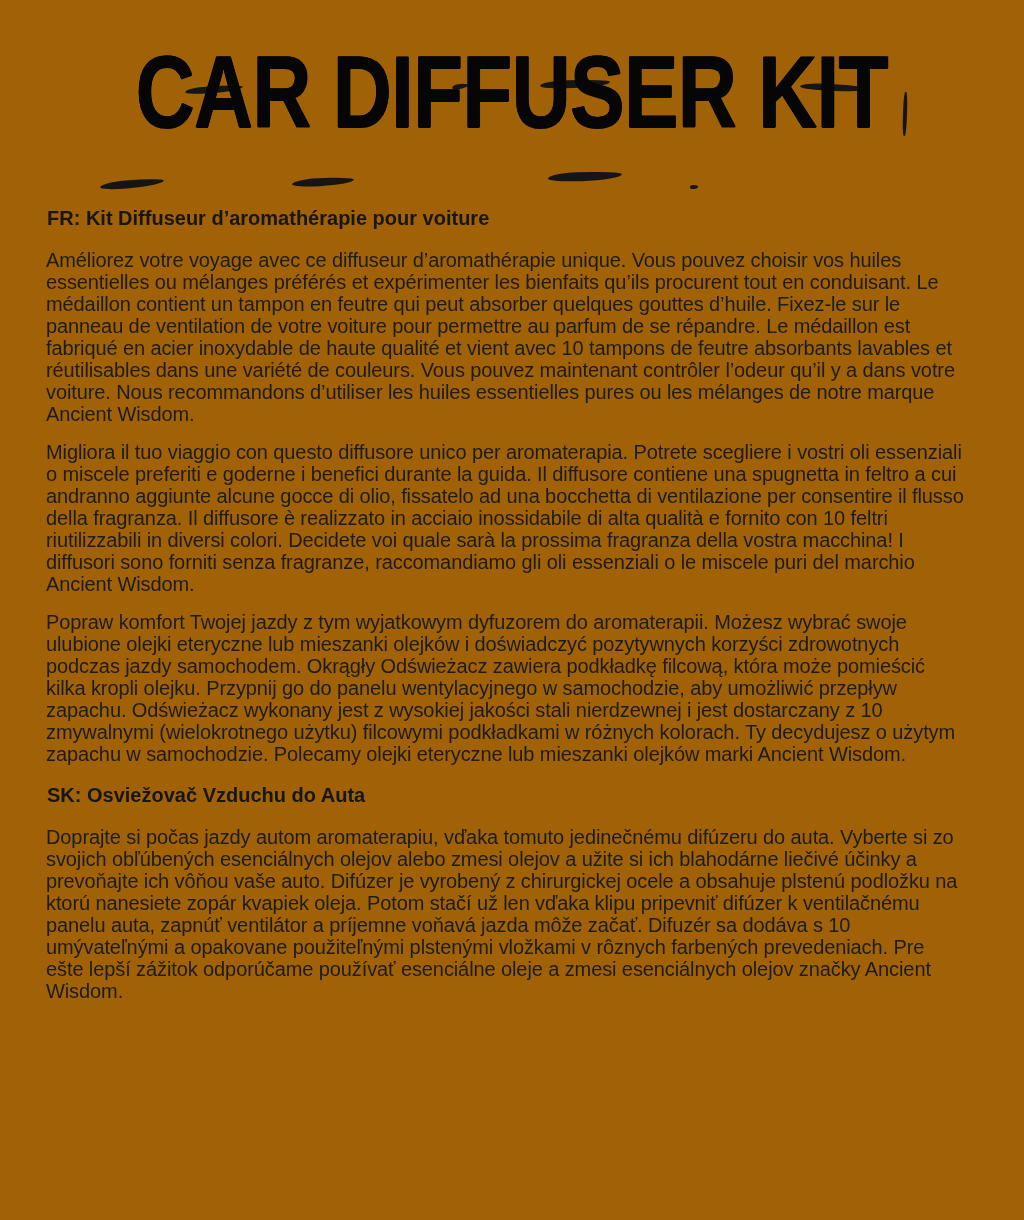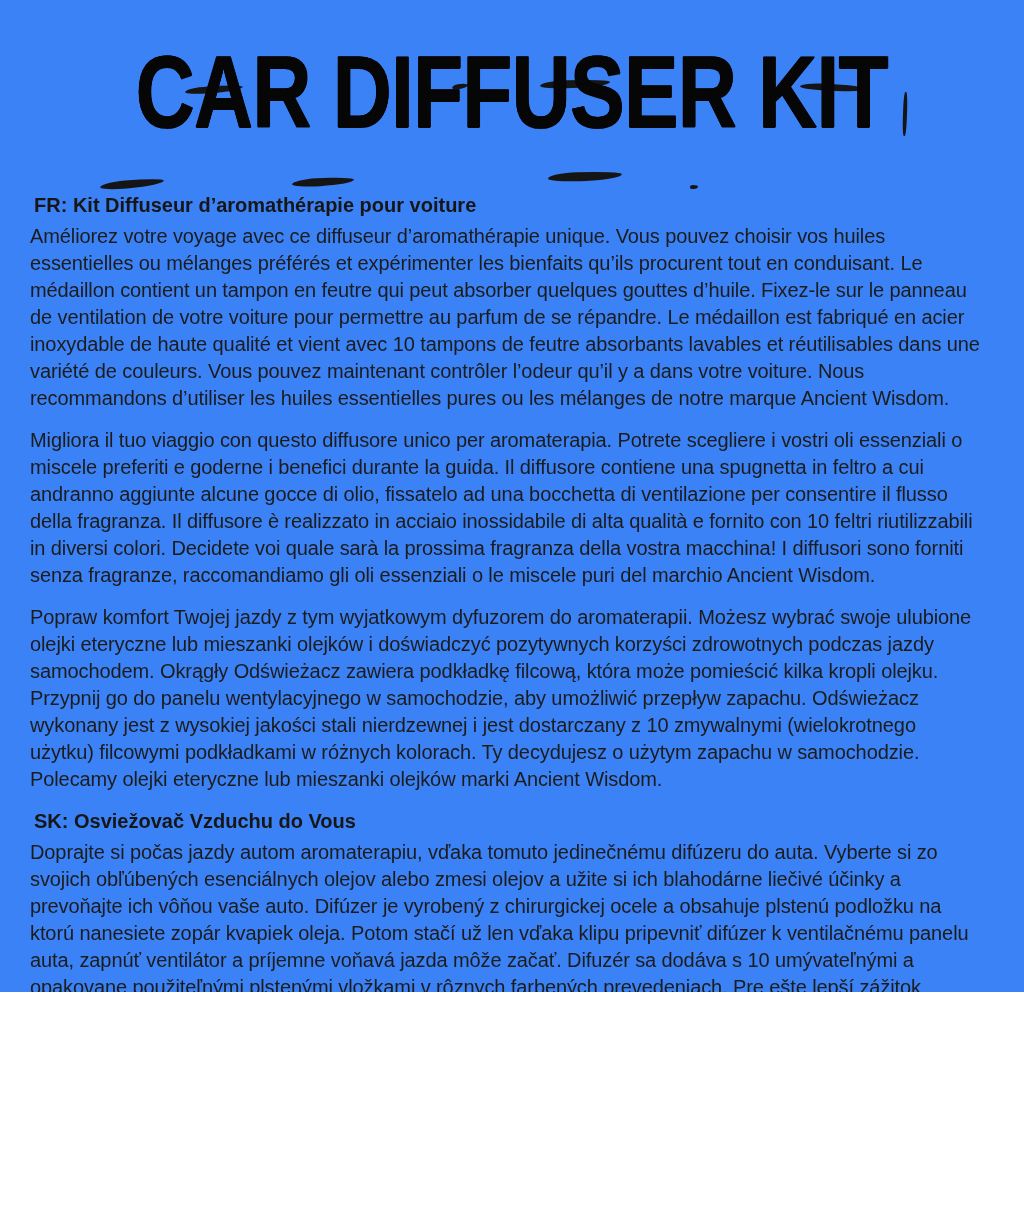--- a/index.html
+++ b/index.html
@@ -3,22 +3,22 @@
 <meta charset="utf-8">
 <style>
   html, body {
     margin: 0;
     padding: 0;
     background: #ffffff;
   }
   .page {
     position: relative;
     width: 1024px;
-    height: 992px;
-    background: #3b82f6;
+    height: 1220px;
+    background: #a16207;
     overflow: hidden;
     font-family: "Liberation Sans", sans-serif;
     color: #1c1c1c;
   }
   
   .title-wrap {
     position: absolute;
     top: 40px;
     left: 0;
     width: 1024px;
@@ -63,28 +63,28 @@
     position: absolute;
     top: 188px;
     left: 30px;
     width: 952px;
   }
   .section { margin: 0 0 15px 0; }
   .section-heading {
     font-size: 20px;
     font-weight: 700;
     line-height: 27px;
-    margin: 4px;
+    margin: 17px;
     color: #161616;
   }
   .section-body {
     font-size: 20px;
     font-weight: 400;
-    line-height: 27px;
-    margin: 0;
+    line-height: 22px;
+    margin: 16px;
     color: #1c1c1c;
     letter-spacing: -0.1px;
   }
 </style>
 </head>
 <body>
 
 <div class="page">
 
   <div class="title-wrap">
@@ -109,18 +109,18 @@
 
     <div class="section">
       <p class="section-body">Migliora il tuo viaggio con questo diffusore unico per aromaterapia. Potrete scegliere i vostri oli essenziali o miscele preferiti e goderne i benefici durante la guida. Il diffusore contiene una spugnetta in feltro a cui andranno aggiunte alcune gocce di olio, fissatelo ad una bocchetta di ventilazione per consentire il flusso della fragranza. Il diffusore è realizzato in acciaio inossidabile di alta qualità e fornito con 10 feltri riutilizzabili in diversi colori. Decidete voi quale sarà la prossima fragranza della vostra macchina! I diffusori sono forniti senza fragranze, raccomandiamo gli oli essenziali o le miscele puri del marchio Ancient Wisdom.</p>
     </div>
 
     <div class="section">
       <p class="section-body">Popraw komfort Twojej jazdy z tym wyjatkowym dyfuzorem do aromaterapii.  Możesz wybrać swoje ulubione olejki eteryczne lub mieszanki olejków i doświadczyć pozytywnych korzyści zdrowotnych podczas jazdy samochodem. Okrągły Odświeżacz zawiera podkładkę filcową, która może pomieścić kilka kropli olejku. Przypnij go do panelu wentylacyjnego w samochodzie, aby umożliwić przepływ zapachu. Odświeżacz wykonany jest z wysokiej jakości stali nierdzewnej i jest dostarczany z 10 zmywalnymi (wielokrotnego użytku) filcowymi podkładkami w różnych kolorach. Ty decydujesz o użytym zapachu w samochodzie. Polecamy olejki eteryczne lub mieszanki olejków marki Ancient Wisdom.</p>
     </div>
 
     <div class="section">
-      <p class="section-heading">SK: Osviežovač Vzduchu do Vous</p>
+      <p class="section-heading">SK: Osviežovač Vzduchu do Auta</p>
       <p class="section-body">Doprajte si počas jazdy autom aromaterapiu, vďaka tomuto jedinečnému difúzeru do auta. Vyberte si zo svojich obľúbených esenciálnych olejov alebo zmesi olejov a užite si ich blahodárne liečivé účinky a prevoňajte ich vôňou vaše auto. Difúzer je vyrobený z chirurgickej ocele a obsahuje plstenú podložku na ktorú nanesiete zopár kvapiek oleja. Potom stačí už len vďaka klipu pripevniť difúzer k ventilačnému panelu auta, zapnúť ventilátor a príjemne voňavá jazda môže začať. Difuzér sa dodáva s 10 umývateľnými a opakovane použiteľnými plstenými vložkami v rôznych farbených prevedeniach. Pre ešte lepší zážitok odporúčame používať esenciálne oleje a zmesi esenciálnych olejov značky Ancient Wisdom.</p>
     </div>
 
   </div>
 </div>
 
 </body></html>

